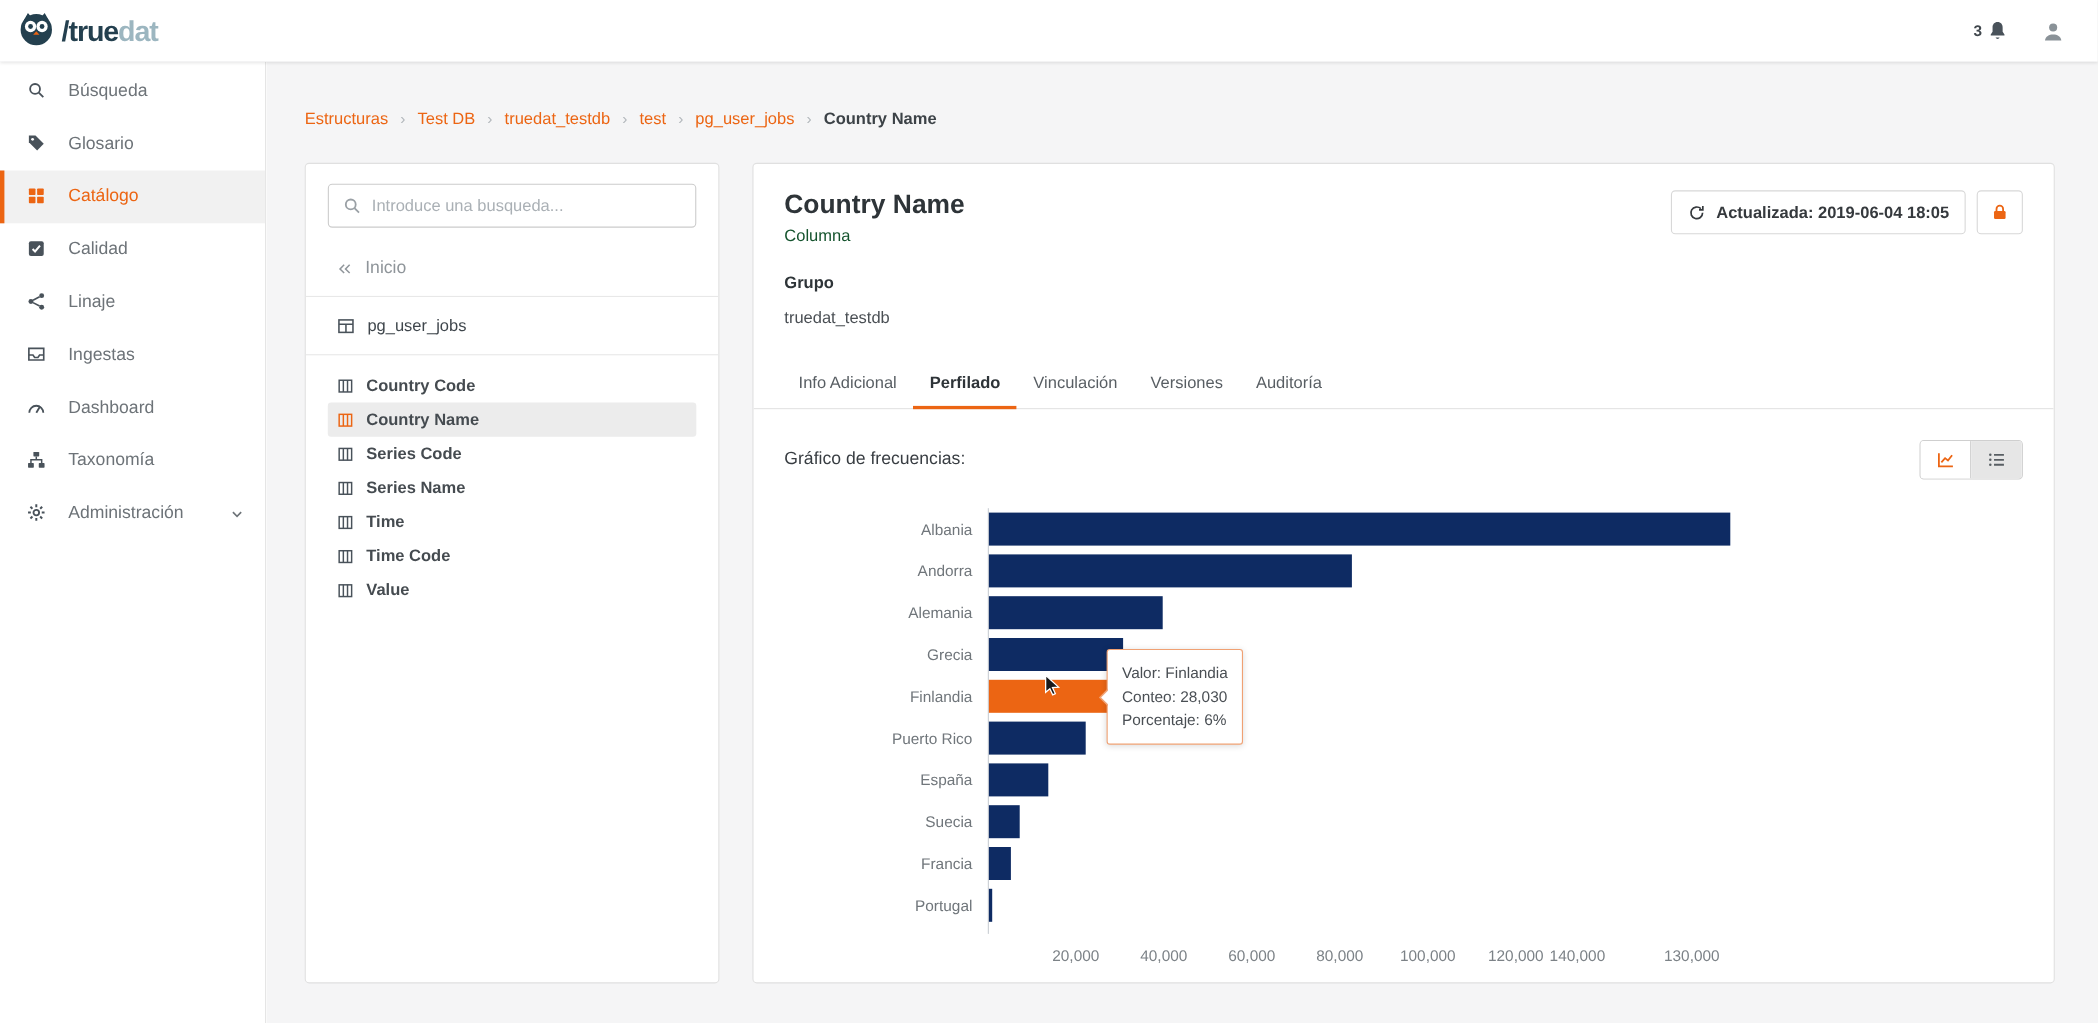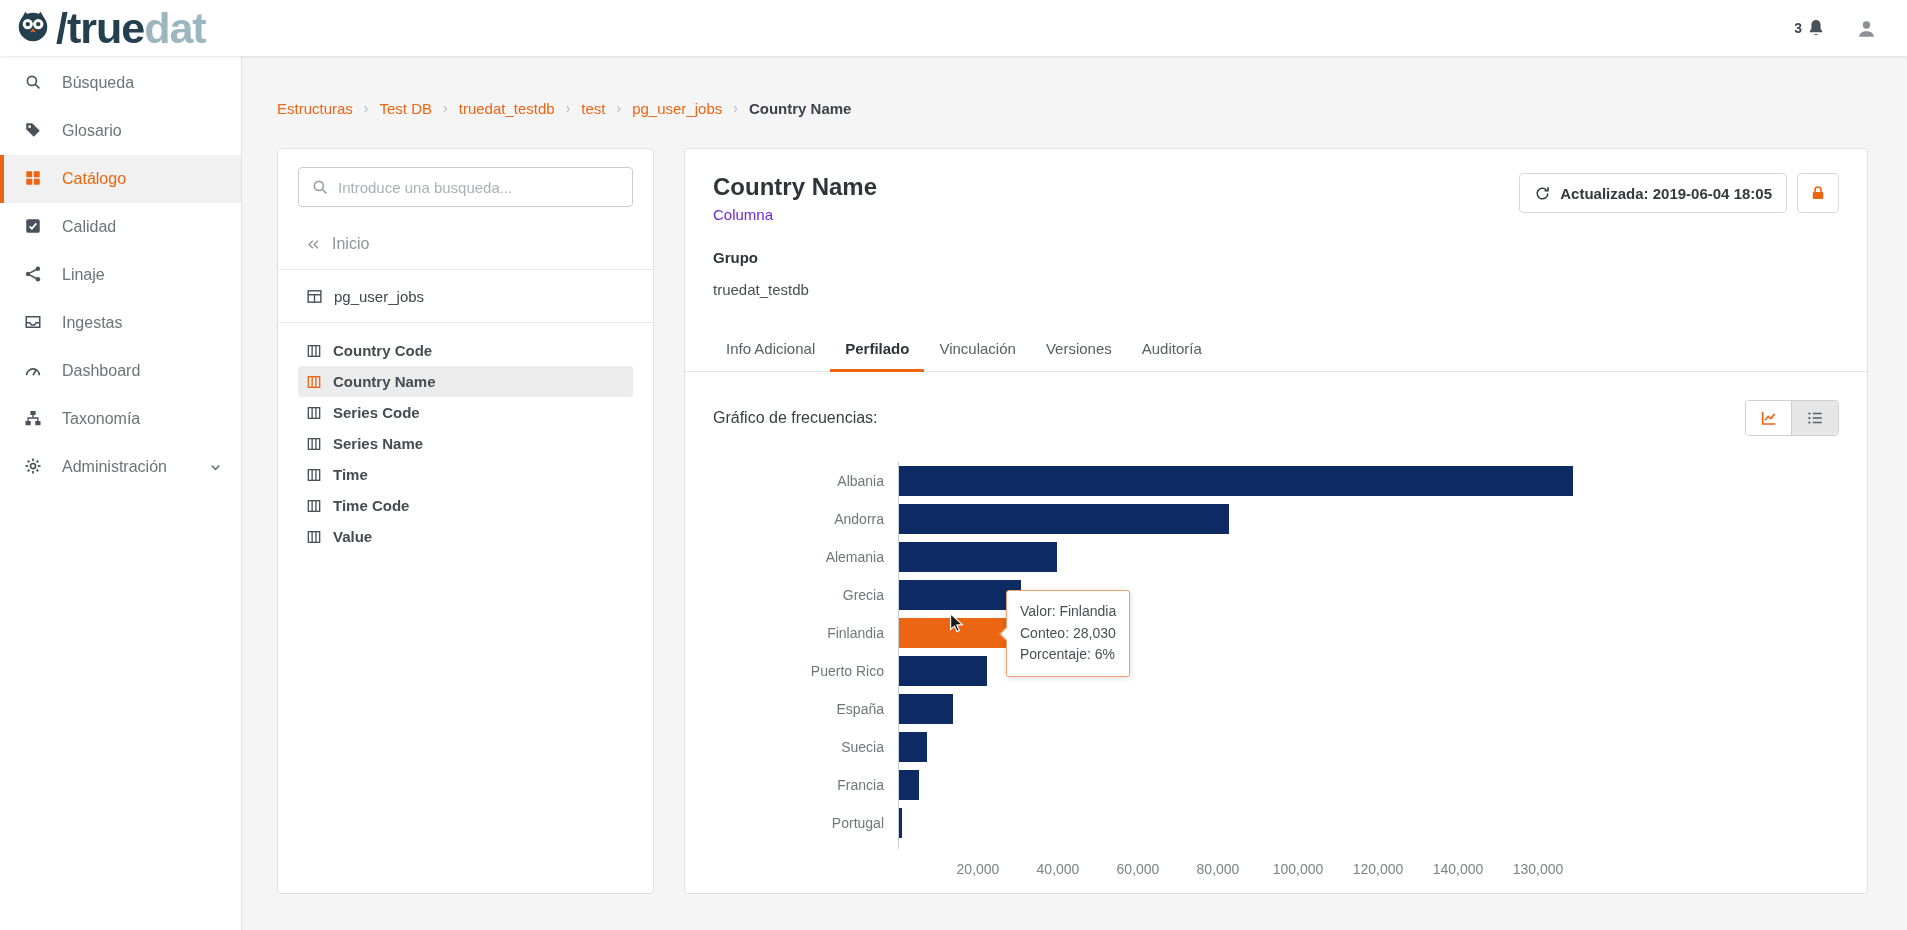--- a/index.html
+++ b/index.html
@@ -11,21 +11,21 @@
   }
   
   .header {
     position: fixed; top: 0; left: 0; right: 0; height: 56px;
     background: #fff; z-index: 20;
     display: flex; align-items: center; justify-content: space-between;
     padding: 0 30px 0 14px;
     box-shadow: 0 1px 3px rgba(0,0,0,.10);
   }
   .logo { display: flex; align-items: center; gap: 4px; cursor: pointer; }
-  .logo-text { font-weight: bold; font-size: 43px; letter-spacing: -1px; }
+  .logo-text { font-weight: bold; font-size: 26px; letter-spacing: -1px; }
   .logo-slash, .logo-true { color: #24404f; }
   .logo-dat { color: #9cb6c0; }
   .hdr-right { display: flex; align-items: center; gap: 30px; }
   .notif { display: flex; align-items: center; gap: 4px; color: #40474d; cursor: pointer; }
   .notif-count { font-size: 14px; font-weight: bold; }
   .hdr-icon { display: inline-flex; color: #49525a; }
   .user-btn { color: #8a9298; cursor: pointer; display: inline-flex; }
   
   .sidebar {
     position: fixed; top: 56px; left: 0; bottom: 0; width: 242px;
@@ -68,21 +68,21 @@
     display: flex; align-items: center; gap: 11px; height: 31px;
     font-size: 15px; color: #454b50; padding: 0 8px; border-radius: 3px; cursor: pointer; font-weight: bold;
   }
   .col-row .c-icon { display: inline-flex; color: #49525a; }
   .col-row.active { background: #ececec; }
   .col-row.active .c-icon { color: #ec6513; }
   
   .main-card { flex: 1; padding: 24px 28px; position: relative; }
   .mc-head { display: flex; justify-content: space-between; align-items: flex-start; }
   .mc-title { font-size: 24px; font-weight: 600; color: #2e3438; }
-  .mc-sub { font-size: 15px; color: #6d28d9; margin-top: 5px; }
+  .mc-sub { font-size: 15px; color: #14532d; margin-top: 5px; }
   .mc-actions { display: flex; gap: 10px; justify-content: center; }
   .btn-updated {
     display: flex; align-items: center; gap: 9px; border: 1px solid #d8d8d8; border-radius: 4px;
     background: #fff; padding: 0 14px; height: 40px; font-size: 15px; font-weight: 600;
     color: #35393d; cursor: pointer; font-family: "Liberation Sans", sans-serif;
   }
   .btn-updated .r-icon { display: inline-flex; color: #35393d; }
   .btn-lock {
     width: 42px; height: 40px; border: 1px solid #d8d8d8; border-radius: 4px; background: #fff;
     color: #ec6513; display: flex; align-items: center; justify-content: center; cursor: pointer;
@@ -517,21 +517,21 @@
                 <div class="bar" style="width: 2.5px; background: rgb(14, 43, 99);"></div>
               </div>
             </div>
           <div class="axis" id="axis">
               <span class="axis-tick" style="left: 80px;">20,000</span>
               <span class="axis-tick" style="left: 160px;">40,000</span>
               <span class="axis-tick" style="left: 240px;">60,000</span>
               <span class="axis-tick" style="left: 320px;">80,000</span>
               <span class="axis-tick" style="left: 400px;">100,000</span>
               <span class="axis-tick" style="left: 480px;">120,000</span>
-              <span class="axis-tick" style="left: 560px;">140,000</span>
+              <span class="axis-tick" style="left: 536px;">140,000</span>
               <span class="axis-tick" style="left: 640px;">130,000</span>
             </div>
           <div class="tooltip">
             <div>Valor: Finlandia</div>
             <div>Conteo: 28,030</div>
             <div>Porcentaje: 6%</div>
           </div>
           <span class="cursor">
               <svg viewBox="0 0 24 24" width="22" height="22">
                 <path d="M5 2v17l4.2-3.6 2.8 6 2.6-1.2-2.8-5.9 6-.5z" fill="#1a1a1a" stroke="#fff" stroke-width="1.3"></path>

